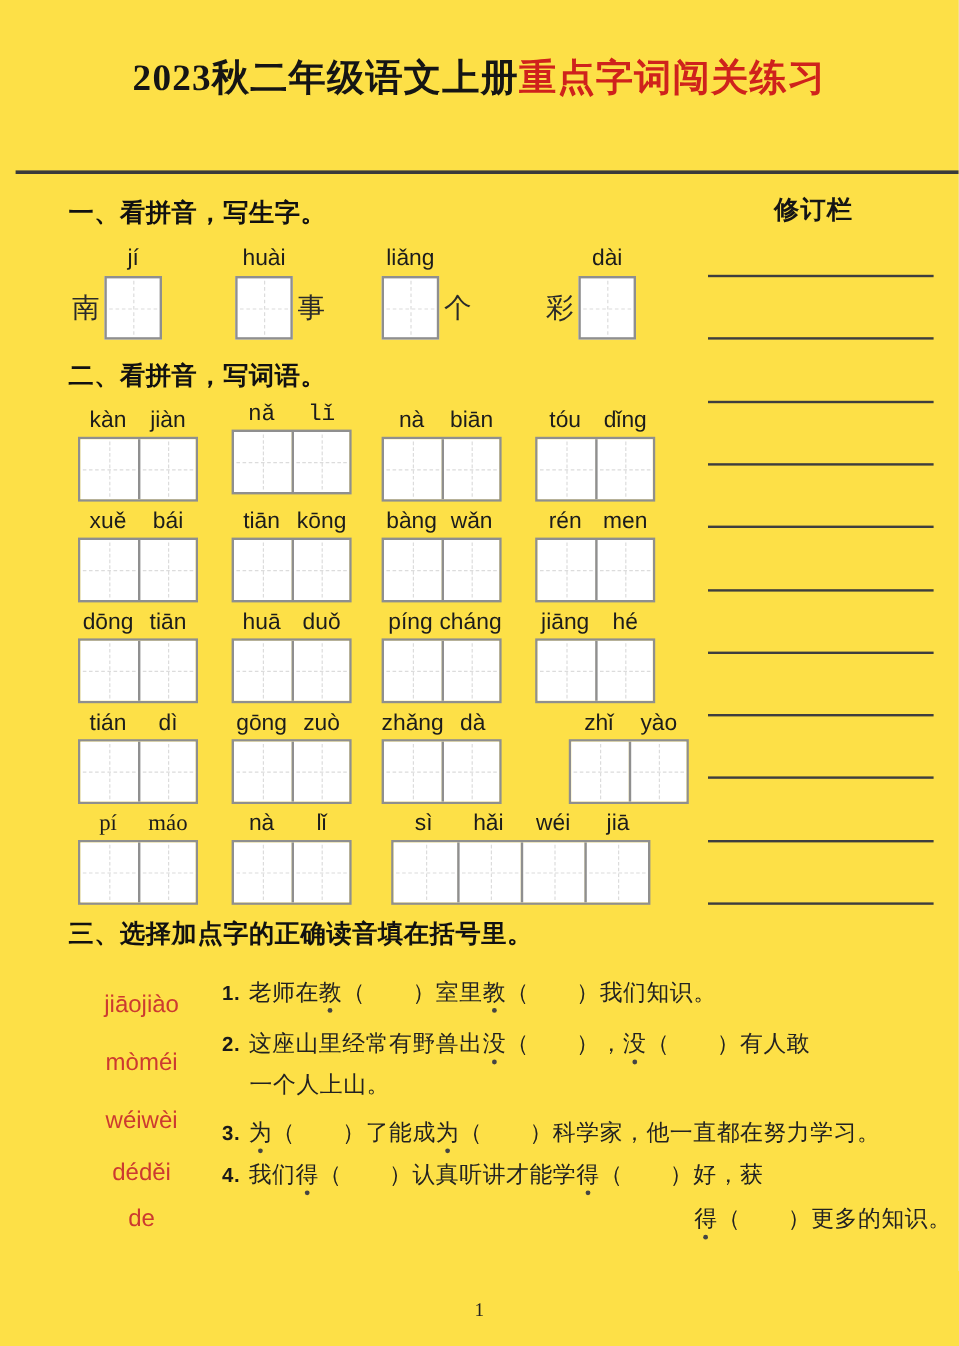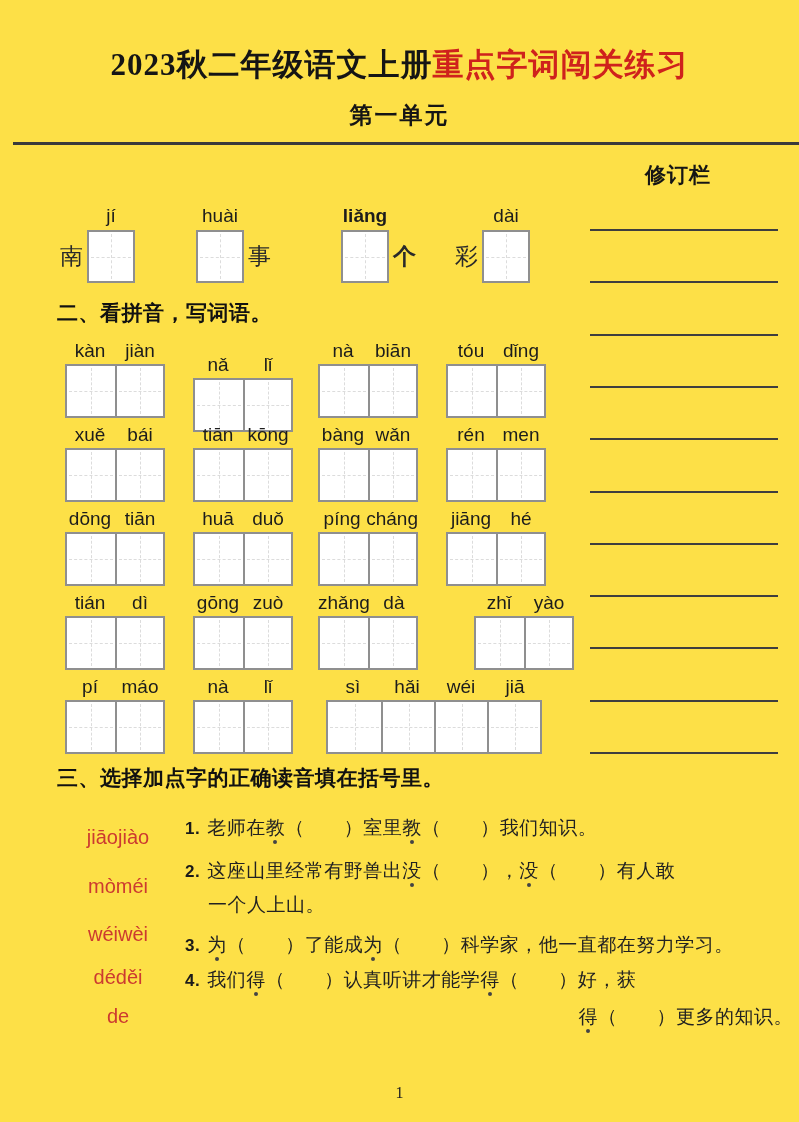--- a/index.html
+++ b/index.html
@@ -99,24 +99,24 @@
 </style>
 </head>
 <body>
 
 <div class="page">
 
   <div class="doc-title">
     <span>2023秋二年级语文上册</span><span class="red">重点字词闯关练习</span>
   </div>
 
-  <div class="doc-subtitle">第一单元</div>
 
   <div class="head-rule"></div>
 
+  <div class="sec-heading" id="sec1-heading">一、看拼音，写生字。</div>
 
   <div class="rev-label">修订栏</div>
 
   <div>
       <div class="rev-line" style="top: 229px;"></div>
       <div class="rev-line" style="top: 281px;"></div>
       <div class="rev-line" style="top: 334px;"></div>
       <div class="rev-line" style="top: 386px;"></div>
       <div class="rev-line" style="top: 438px;"></div>
       <div class="rev-line" style="top: 491px;"></div>
@@ -133,21 +133,21 @@
         <div class="s1-box cell">
           <span class="pinyin-above">jí</span>
         </div>
       </div>
       <div class="s1-unit" style="left: 196px;">
         <div class="s1-box cell">
           <span class="pinyin-above">huài</span>
         </div>
         <span class="side-char">事</span>
       </div>
-      <div class="s1-unit" style="left: 341px; font-weight: bold;">
+      <div class="s1-unit" style="left: 318px;">
         <div class="s1-box cell">
           <span class="pinyin-above">liǎng</span>
         </div>
         <span class="side-char">个</span>
       </div>
       <div class="s1-unit" style="left: 455px;">
         <span class="side-char">彩</span>
         <div class="s1-box cell">
           <span class="pinyin-above">dài</span>
         </div>
@@ -160,21 +160,21 @@
       <div class="s2-group" style="top: 338px; left: 65px;">
         <div class="pin-row">
           <span>kàn</span>
           <span>jiàn</span>
         </div>
         <div class="box-row">
           <div class="cell" style="width: 48px;"></div>
           <div class="cell" style="width: 48px;"></div>
         </div>
       </div>
-      <div class="s2-group" style="top: 352px; left: 193px;">
+      <div class="s2-group" style="top: 332px; left: 193px; font-family: Liberation Mono, monospace;">
         <div class="pin-row">
           <span>nǎ</span>
           <span>lǐ</span>
         </div>
         <div class="box-row">
           <div class="cell" style="width: 48px;"></div>
           <div class="cell" style="width: 48px;"></div>
         </div>
       </div>
       <div class="s2-group" style="top: 338px; left: 318px;">
@@ -310,21 +310,21 @@
       <div class="s2-group" style="top: 590px; left: 446px; padding-left: 28px;">
         <div class="pin-row">
           <span>zhǐ</span>
           <span>yào</span>
         </div>
         <div class="box-row">
           <div class="cell" style="width: 48px;"></div>
           <div class="cell" style="width: 48px;"></div>
         </div>
       </div>
-      <div class="s2-group" style="top: 674px; left: 65px;">
+      <div class="s2-group" style="top: 674px; left: 65px; font-family: Liberation Serif, serif;">
         <div class="pin-row">
           <span>pí</span>
           <span>máo</span>
         </div>
         <div class="box-row">
           <div class="cell" style="width: 48px;"></div>
           <div class="cell" style="width: 48px;"></div>
         </div>
       </div>
       <div class="s2-group" style="top: 674px; left: 193px;">

